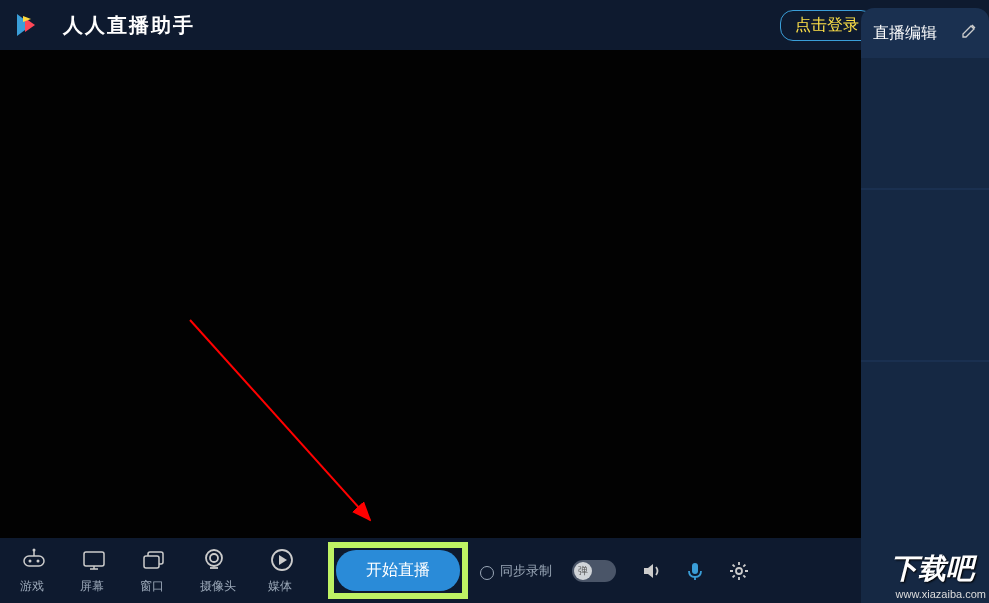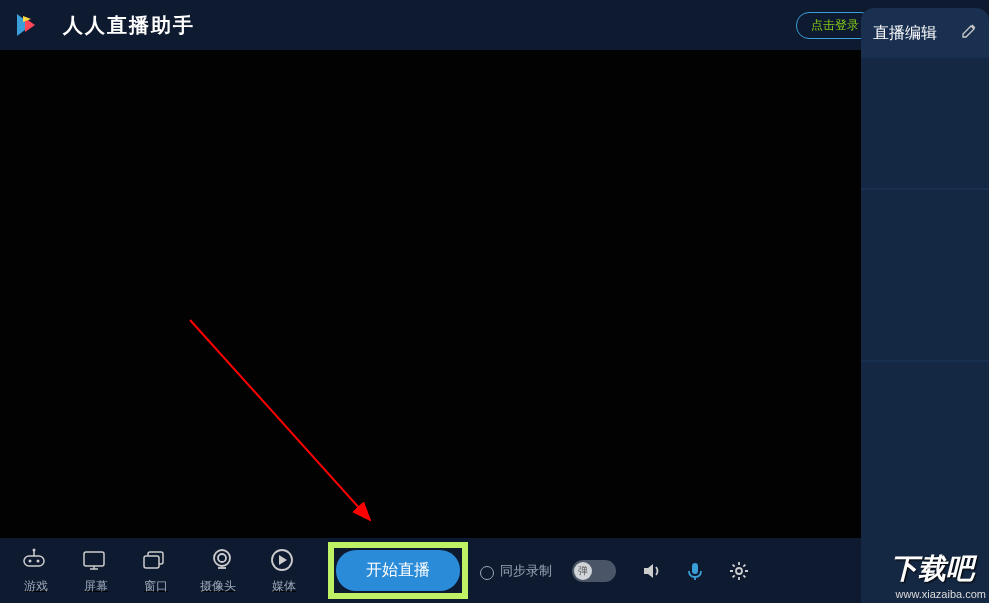--- a/index.html
+++ b/index.html
@@ -43,22 +43,22 @@
       position: absolute;
       right: 10px;
       display: flex;
       align-items: center;
       gap: 15px;
     }
     .login-btn {
       border: 1px solid #3a9ed8;
       border-radius: 13px;
       padding: 4px 14px;
-      color: #84cc16;
-      font-size: 12px;
+      color: #fde047;
+      font-size: 16px;
       background: transparent;
       cursor: pointer;
     }
     .title-icon {
       color: #bbb;
       font-size: 14px;
       cursor: pointer;
       display: flex;
       align-items: center;
       justify-content: center;
@@ -121,25 +121,24 @@
       width: 861px;
       height: 65px;
       background: #0e1a2f;
       display: flex;
       align-items: center;
       padding: 0 20px;
     }
     .tool-item {
       display: flex;
       flex-direction: column;
-      align-items: flex-end;
+      align-items: flex-start;
       gap: 4px;
       margin-right: 32px;
       cursor: pointer;
-      text-decoration: underline;
     }
     .tool-icon {
       width: 28px;
       height: 28px;
       display: flex;
       align-items: center;
       justify-content: center;
     }
     .tool-label {
       color: #9ba8b8;

